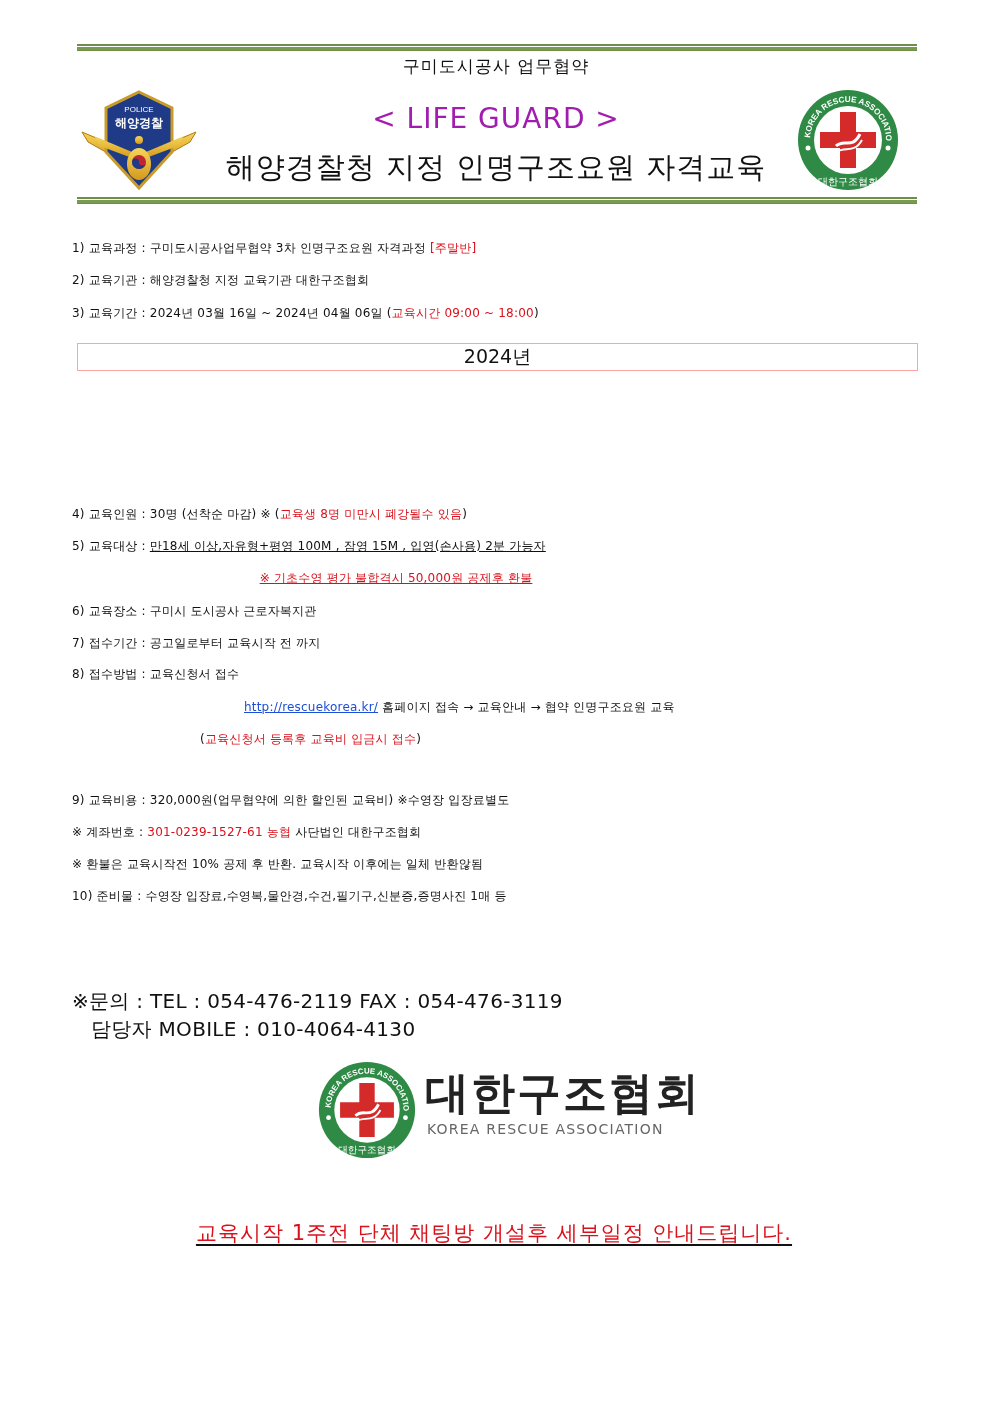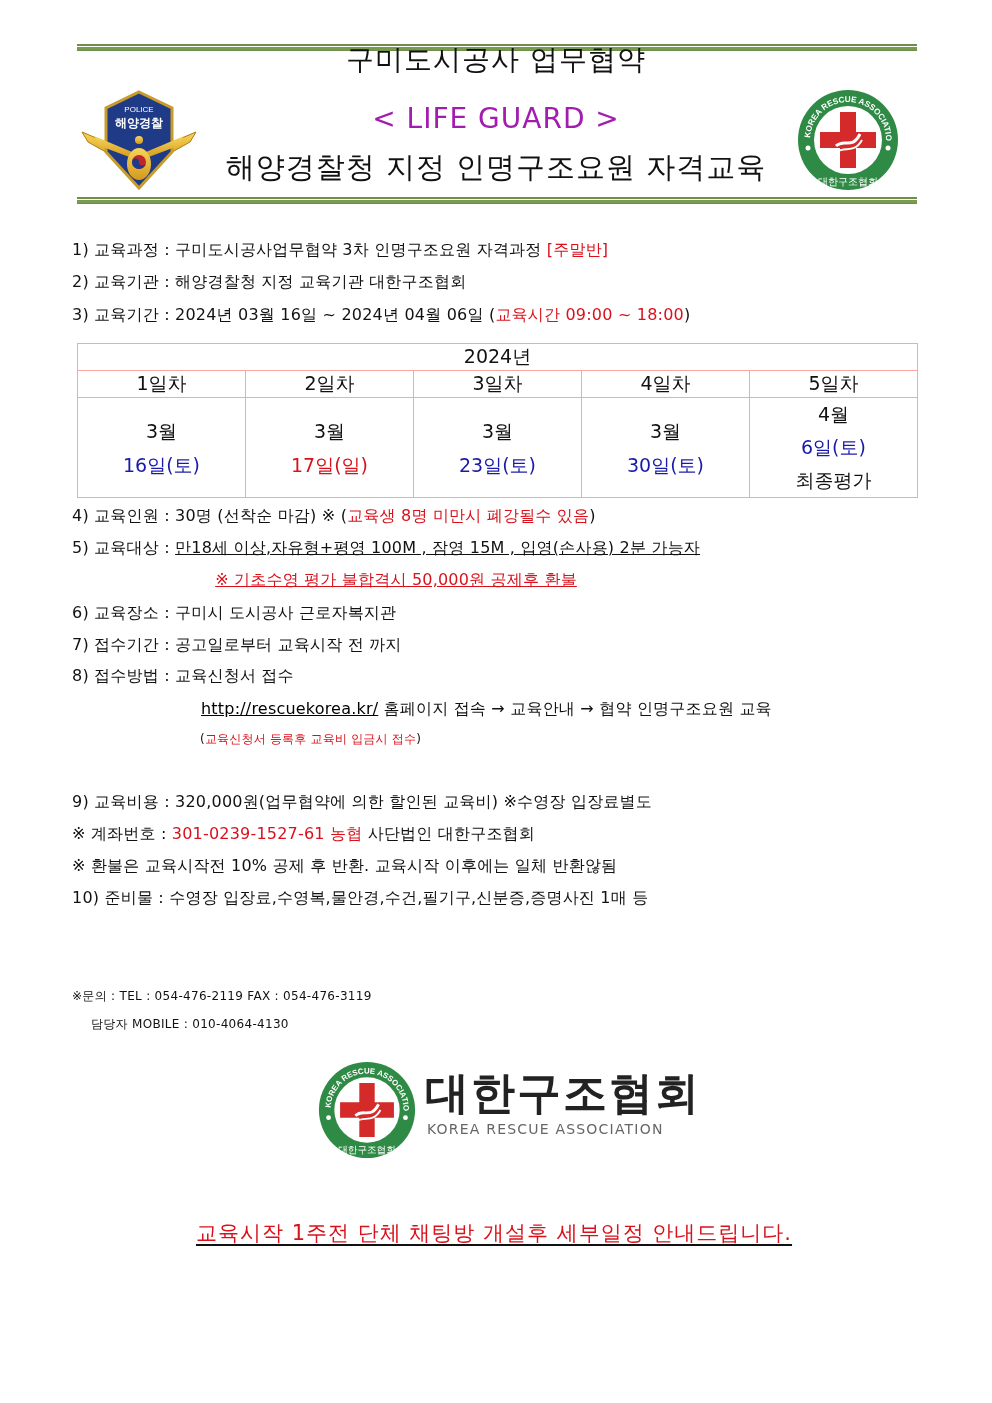--- a/index.html
+++ b/index.html
@@ -17,50 +17,50 @@
     content: ""; position: absolute; left: 0; right: 0; top: 1px; height: 3px;
     background: #7a9a52;
   }
   .rule-top { top: 44px; }
   .rule-bottom { top: 197px; }
 
   .title-line {
     position: absolute; left: 0; width: 992px; text-align: center;
     letter-spacing: 1px;
   }
-  .t1 { top: 41px; font-size: 28px; }
+  .t1 { top: 55px; font-size: 17px; }
   .t2 { top: 102px; font-size: 28px; color: #a21caf; }
   .t3 { top: 148px; font-size: 29px; }
 
   .logo-police { position: absolute; left: 80px; top: 90px; width: 118px; height: 100px; }
   .logo-kra { position: absolute; left: 796px; top: 88px; width: 104px; height: 104px; }
 
   .line {
-    position: absolute; left: 72px; font-size: 16px; white-space: nowrap;
+    position: absolute; left: 72px; font-size: 12px; white-space: nowrap;
     letter-spacing: 0.2px;
   }
   .red { color: #d9111b; }
-  .blue-link { color: #000000; text-decoration: underline; }
+  .blue-link { color: #1d4ed8; text-decoration: underline; margin-left: 43px; }
   .u { text-decoration: underline; }
 
   table.sched {
     position: absolute; left: 77px; top: 343px; width: 841px;
     border-collapse: collapse; table-layout: fixed;
   }
   table.sched td {
     border: 1px solid #fca5a5; text-align: center; font-size: 19px; padding: 0;
   }
   .year-row td { height: 25px; }
   .day-row td { height: 25px; }
   .date-row td { height: 92px; line-height: 34px; }
   .d-blue { color: #1a1aa8; }
   .d-red { color: #d9111b; }
   .five-cell { line-height: 33px !important; }
 
-  .contact { position: absolute; font-size: 12px; white-space: nowrap; letter-spacing: 0.3px; }
+  .contact { position: absolute; font-size: 20px; white-space: nowrap; letter-spacing: 0.3px; }
 
   .bottom-logo { position: absolute; left: 317px; top: 1060px; width: 100px; height: 100px; }
   .bottom-name {
     position: absolute; left: 425px; top: 1064px; font-size: 44px; font-weight: bold;
     color: #222; letter-spacing: 2px;
   }
   .bottom-eng {
     position: absolute; left: 427px; top: 1121px; font-size: 14px; color: #666;
     letter-spacing: 1.2px;
   }
@@ -127,50 +127,20 @@
 </div>
 <div class="line" style="top:305px;">
   <span>3) 교육기간 : </span><span>2024년 03월 16일 ~ 2024년 04월 06일  (</span><span class="red">교육시간 09:00 ~ 18:00</span><span>)</span>
 </div>
 
 <table class="sched">
   <tbody>
       <tr class="year-row">
     <td colspan="5">2024년</td>
   </tr>
-  <tr class="day-row">
-    <td>1일차</td>
-    <td>2일차</td>
-    <td>3일차</td>
-    <td>4일차</td>
-    <td>5일차</td>
-  </tr>
-  <tr class="date-row">
-    <td>
-      <div>3월</div>
-      <div class="d-blue">16일(토)</div>
-    </td>
-    <td>
-      <div>3월</div>
-      <div class="d-red">17일(일)</div>
-    </td>
-    <td>
-      <div>3월</div>
-      <div class="d-blue">23일(토)</div>
-    </td>
-    <td>
-      <div>3월</div>
-      <div class="d-blue">30일(토)</div>
-    </td>
-    <td class="five-cell">
-      <div>4월</div>
-      <div class="d-blue">6일(토)</div>
-      <div>최종평가</div>
-    </td>
-  </tr>
 </tbody>
   </table>
 
 <div class="line" style="top:506px;">
   <span>4) 교육인원 : </span><span>30명 (선착순 마감) ※ (</span><span class="red">교육생 8명 미만시 폐강될수 있음</span><span>)</span>
 </div>
 <div class="line" style="top:538px;">
   <span>5) 교육대상 : </span><span class="u">만18세 이상,자유형+평영 100M , 잠영 15M , 입영(손사용) 2분 가능자</span>
 </div>
 <div class="line red u" style="top:570px; left:0; width:792px; text-align:center;">※ 기초수영  평가 불합격시 50,000원 공제후 환불</div>

